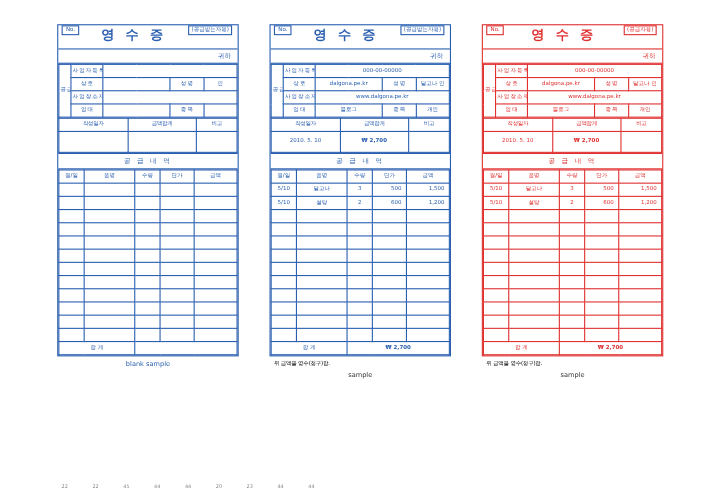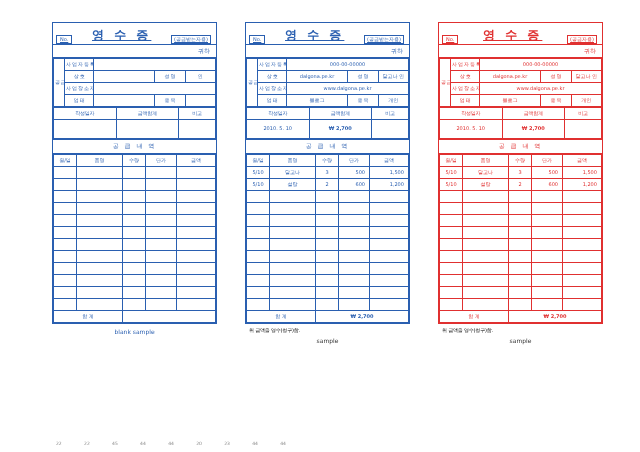--- a/index.html
+++ b/index.html
@@ -45,26 +45,25 @@
     padding:1px 1px;
     height:9px;
     text-align:center;
     vertical-align:middle;
     overflow:hidden;
     white-space:nowrap;
   }
   
   .hdr{
     display:flex;
-    align-items:flex-end;
+    align-items:flex-start;
     border-bottom:1px solid var(--c);
     height:22px;
     padding:0 3px;
     box-sizing:border-box;
-    text-decoration:underline;
   }
   .nobox{
     border:1px solid var(--c);
     font-size:5px;
     padding:1px 3px;
     line-height:1;
   }
   .title{
     flex:1;
     text-align:center;

